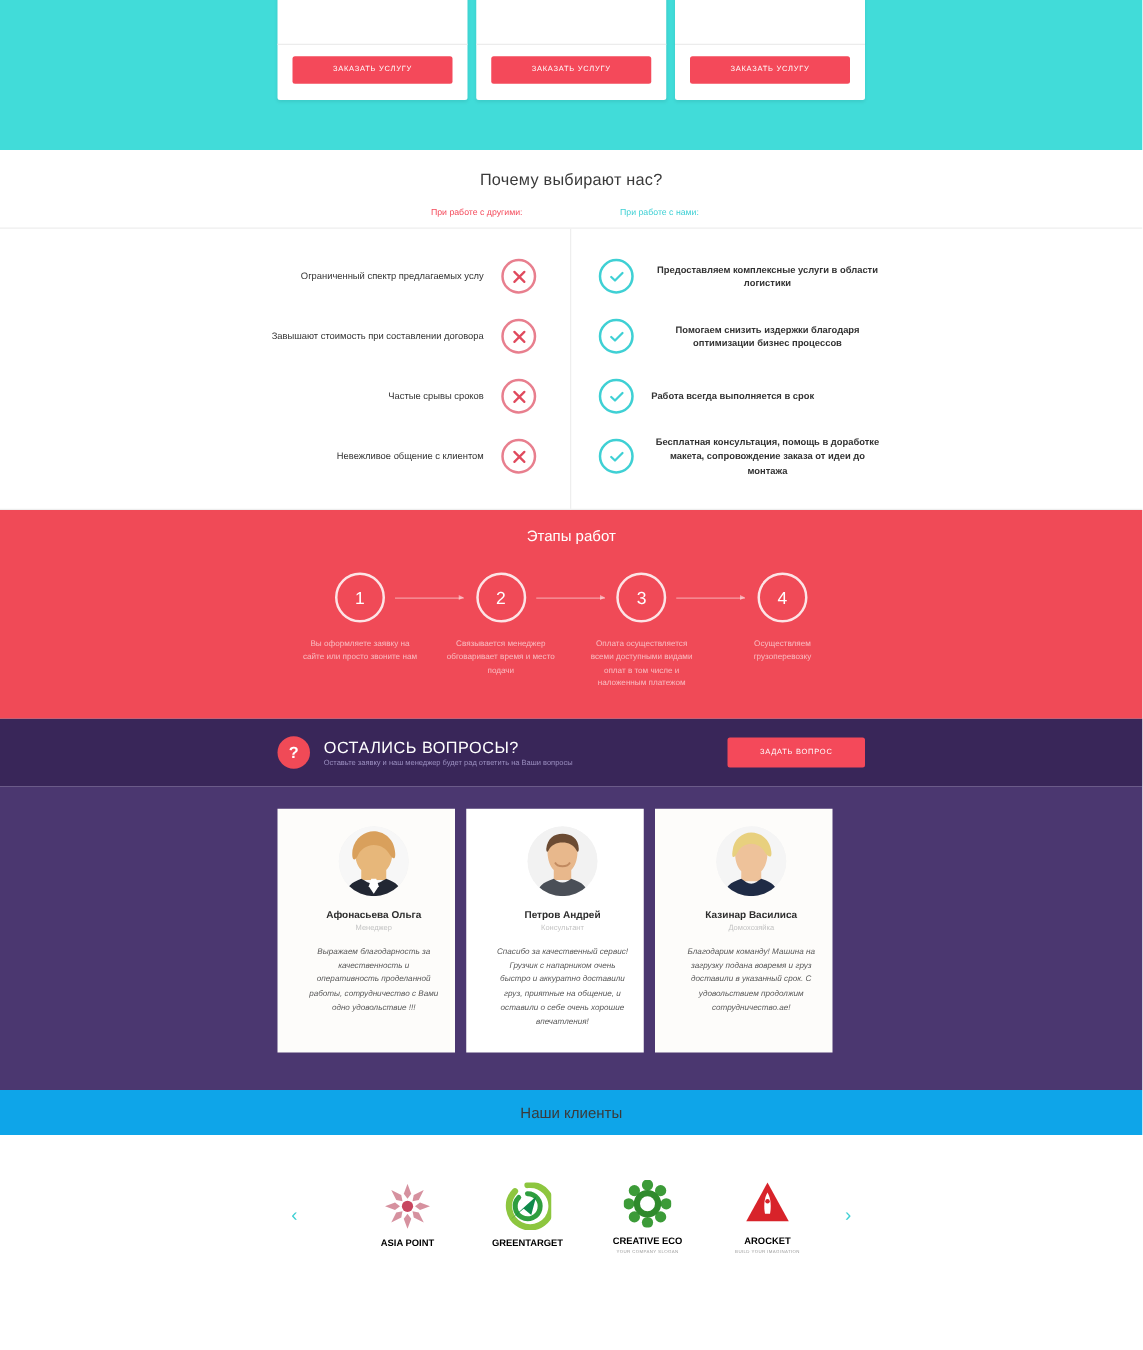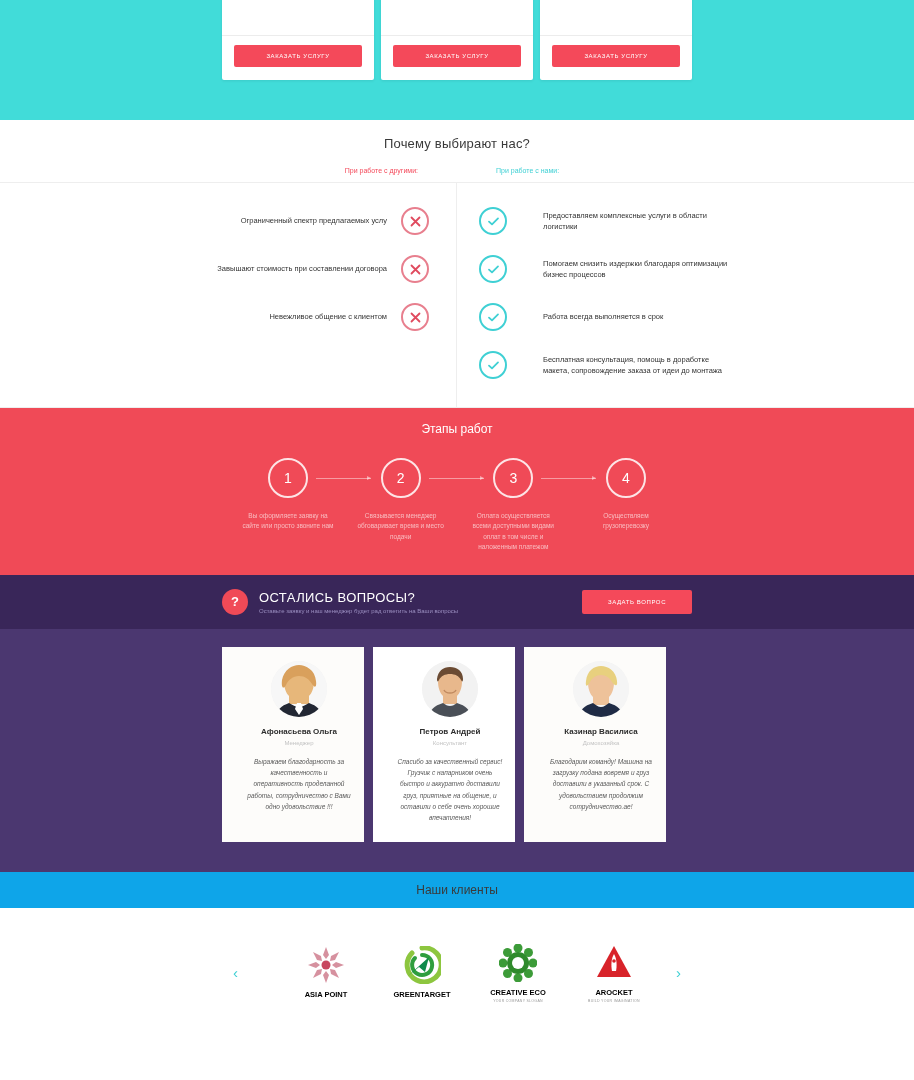--- a/index.html
+++ b/index.html
@@ -107,28 +107,27 @@
   .row-text-left {
     text-align: right;
     font-size: 7.5px;
     font-weight: normal;
     color: #333333;
     line-height: 1.5;
     padding-right: 14px;
     max-width: 200px;
   }
   .row-text-right {
-    text-align: left;
+    text-align: center;
     font-size: 7.5px;
-    font-weight: normal;
+    font-weight: bold;
     color: #333333;
     line-height: 1.5;
     padding-left: 14px;
     max-width: 200px;
-    margin-left: 22px;
   }
   .circ {
     width: 28px; height: 28px;
     border-radius: 50%;
     border: 2px solid;
     flex: 0 0 28px;
     display: flex;
     align-items: center;
     justify-content: center;
   }
@@ -386,20 +385,28 @@
         <div class="row row-left">
           <div class="row-text-left">Ограниченный спектр предлагаемых услу</div>
           <div class="circ circ-x">
             <svg width="11" height="11" viewBox="0 0 11 11">
                 <path d="M1.5 1.5 L9.5 9.5 M9.5 1.5 L1.5 9.5" stroke="#e04a5e" stroke-width="1.8" stroke-linecap="round"></path>
               </svg>
           </div>
         </div>
         <div class="row row-left">
           <div class="row-text-left">Завышают стоимость при составлении договора</div>
+          <div class="circ circ-x">
+            <svg width="11" height="11" viewBox="0 0 11 11">
+                <path d="M1.5 1.5 L9.5 9.5 M9.5 1.5 L1.5 9.5" stroke="#e04a5e" stroke-width="1.8" stroke-linecap="round"></path>
+              </svg>
+          </div>
+        </div>
+        <div class="row row-left">
+          <div class="row-text-left">Частые срывы сроков</div>
           <div class="circ circ-x">
             <svg width="11" height="11" viewBox="0 0 11 11">
                 <path d="M1.5 1.5 L9.5 9.5 M9.5 1.5 L1.5 9.5" stroke="#e04a5e" stroke-width="1.8" stroke-linecap="round"></path>
               </svg>
           </div>
         </div>
         <div class="row row-left">
           <div class="row-text-left">Невежливое общение с клиентом</div>
           <div class="circ circ-x">
             <svg width="11" height="11" viewBox="0 0 11 11">

